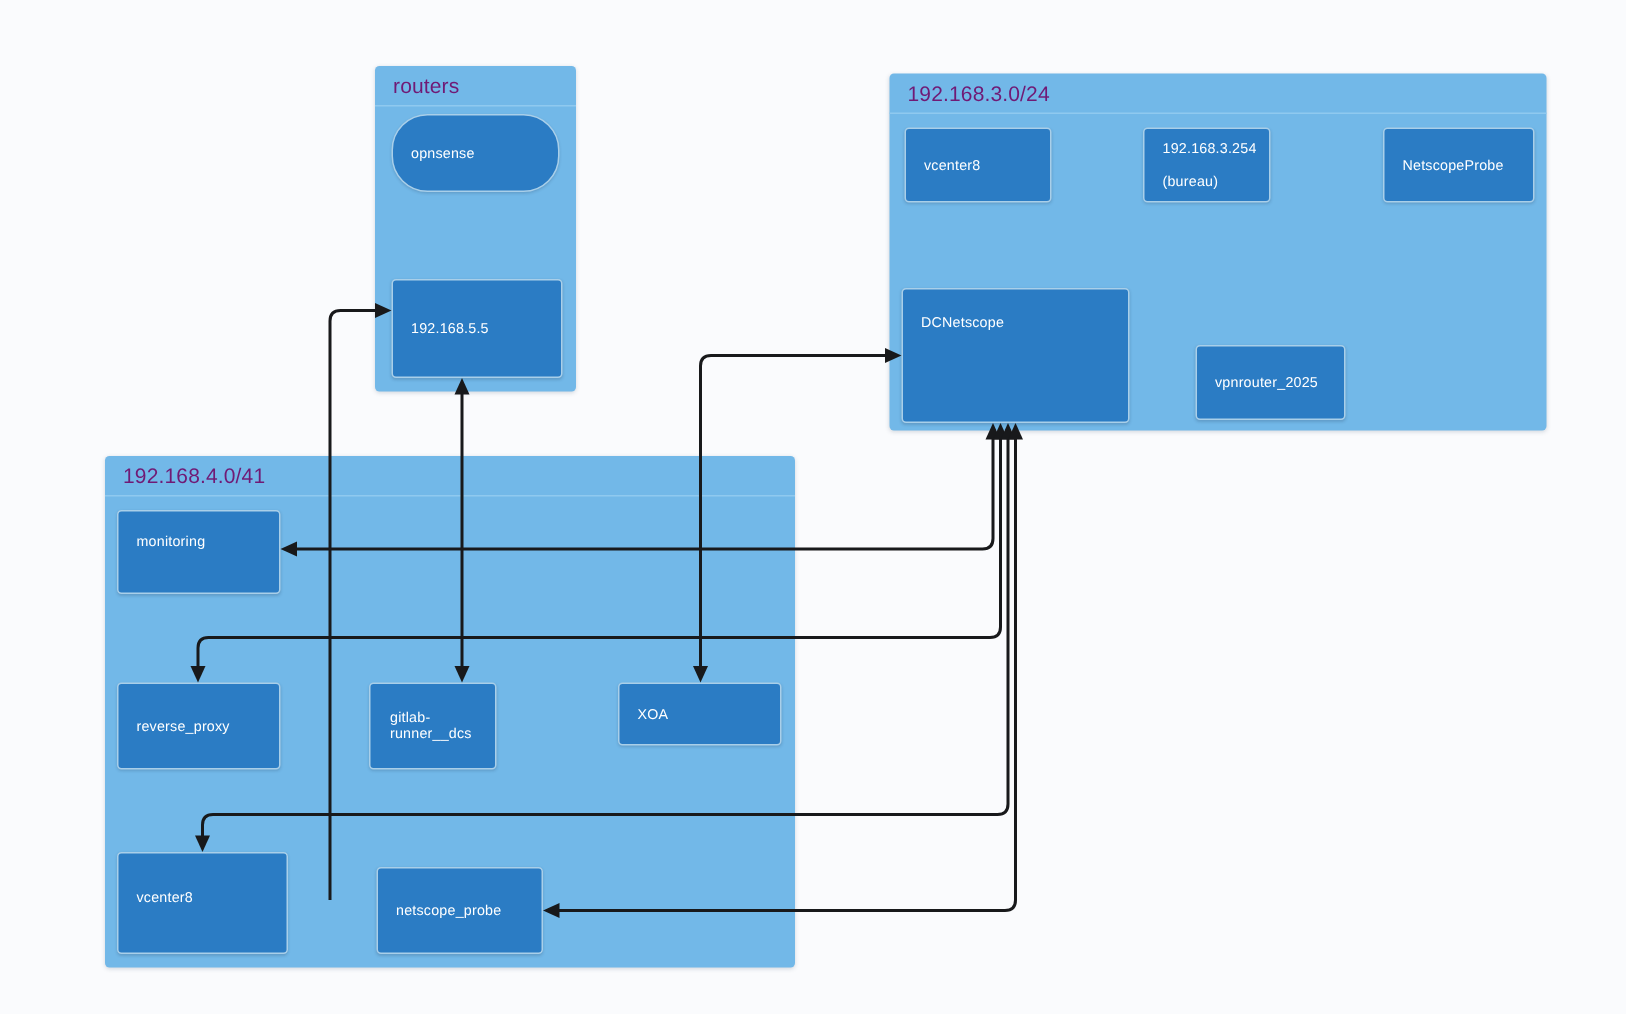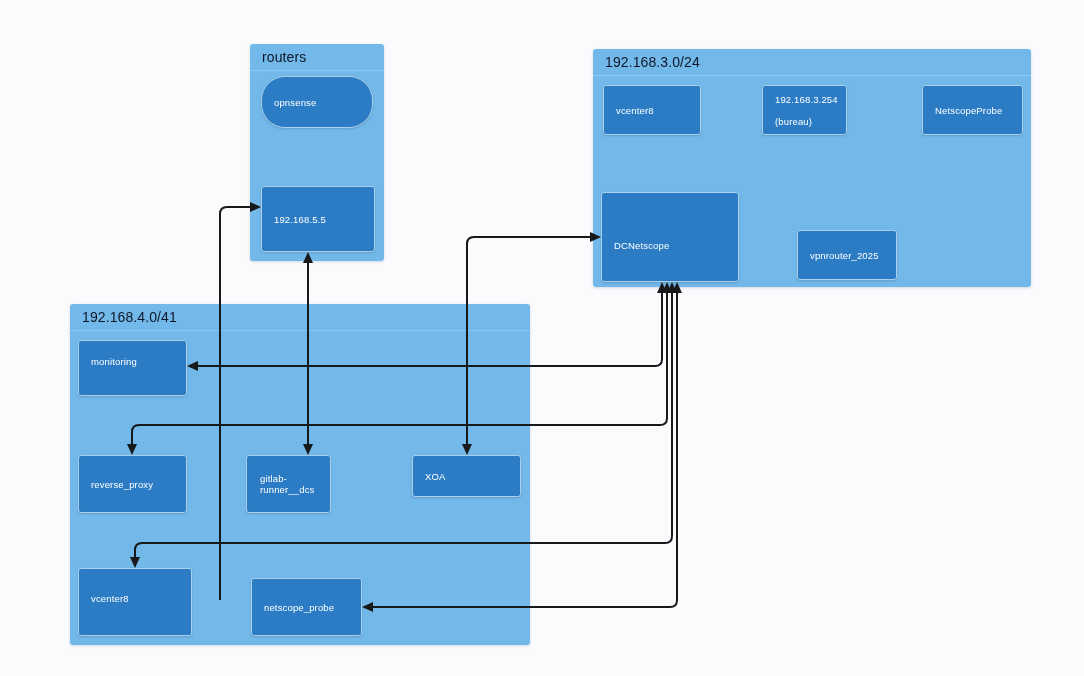--- a/index.html
+++ b/index.html
@@ -32,21 +32,21 @@
   .group-title {
     position: absolute;
     left: 0;
     top: 0;
     width: 100%;
     height: 27px;
     line-height: 27px;
     box-sizing: border-box;
     padding-left: 12px;
     font-size: 14px;
-    color: #0f172a;
+    color: #701a75;
     letter-spacing: 0.1px;
     border-bottom: 1px solid #8fc9ef;
     white-space: nowrap;
   }
   .node {
     position: absolute;
     background: #2b7cc4;
     border: 1px solid #a9cfe9;
     border-radius: 3px;
     box-sizing: border-box;
@@ -113,21 +113,21 @@
 
   <div class="node" style="left:762px; top:85px; width:85px; height:50px;">
     <span>192.168.3.254</span>
     <span class="line2">(bureau)</span>
   </div>
 
   <div class="node" style="left:922px; top:85px; width:101px; height:50px;">
     <span>NetscopeProbe</span>
   </div>
 
-  <div class="node" style="left:601px; top:192px; width:138px; height:90px; justify-content:center; padding-top:17px;">
+  <div class="node" style="left:601px; top:192px; width:152px; height:90px; justify-content:flex-start; padding-top:17px;">
     <span>DCNetscope</span>
   </div>
 
   <div class="node" style="left:797px; top:230px; width:100px; height:50px;">
     <span>vpnrouter_2025</span>
   </div>
 
   <div class="group" style="left:70px; top:304px; width:460px; height:341px;">
     <div class="group-title">192.168.4.0/41</div>
   </div>

